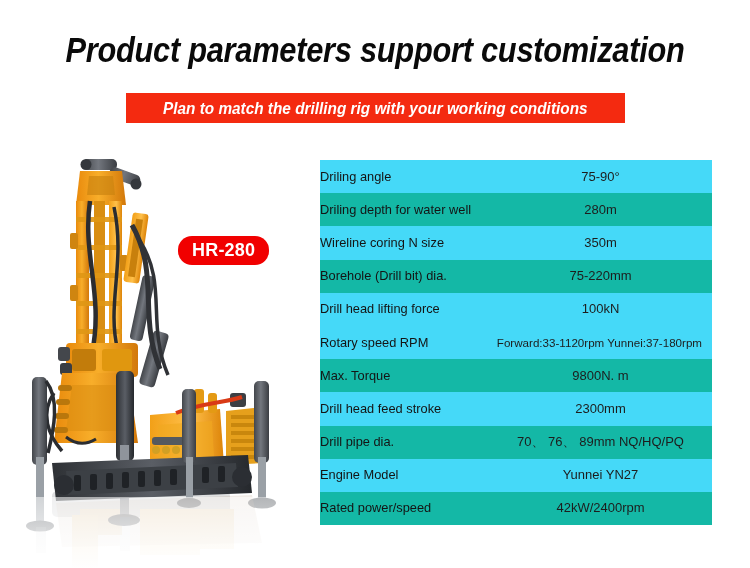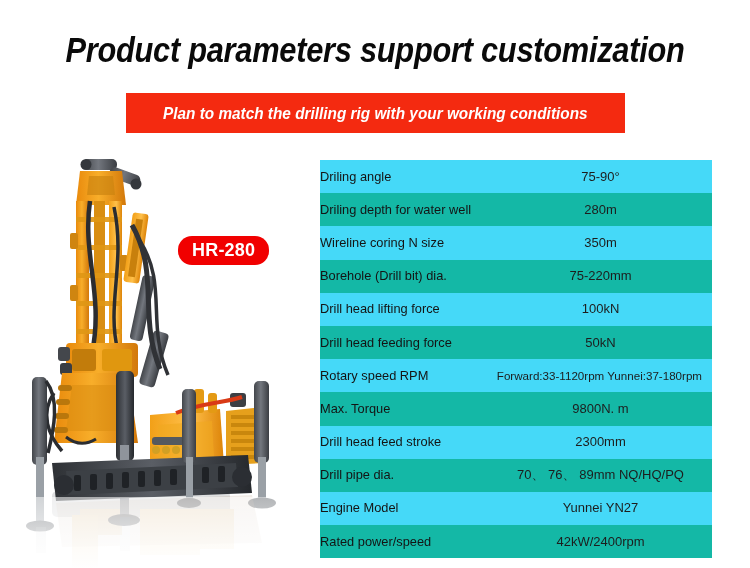--- a/index.html
+++ b/index.html
@@ -40,21 +40,21 @@
     transform: scaleX(0.88);
     transform-origin: center center;
     white-space: nowrap;
   }
 
   .subtitle-banner {
     position: absolute;
     left: 126px;
     top: 83px;
     width: 499px;
-    height: 40px;
+    height: 30px;
     background: #f42a10;
     display: flex;
     align-items: center;
     justify-content: center;
     box-sizing: border-box;
   }
   .subtitle-text {
     font-family: "Liberation Sans", sans-serif;
     font-weight: bold;
     font-style: italic;
@@ -348,24 +348,20 @@
     <div class="spec-row even">
       <div class="spec-label">Borehole (Drill bit) dia.</div>
       <div class="spec-value">75-220mm</div>
     </div>
 
     <div class="spec-row odd">
       <div class="spec-label">Drill head lifting force</div>
       <div class="spec-value">100kN</div>
     </div>
 
-    <div class="spec-row even">
-      <div class="spec-label">Drill head feeding force</div>
-      <div class="spec-value">50kN</div>
-    </div>
 
     <div class="spec-row odd">
       <div class="spec-label">Rotary speed RPM</div>
       <div class="spec-value tight">Forward:33-1120rpm  Yunnei:37-180rpm</div>
     </div>
 
     <div class="spec-row even">
       <div class="spec-label">Max. Torque</div>
       <div class="spec-value">9800N. m</div>
     </div>

